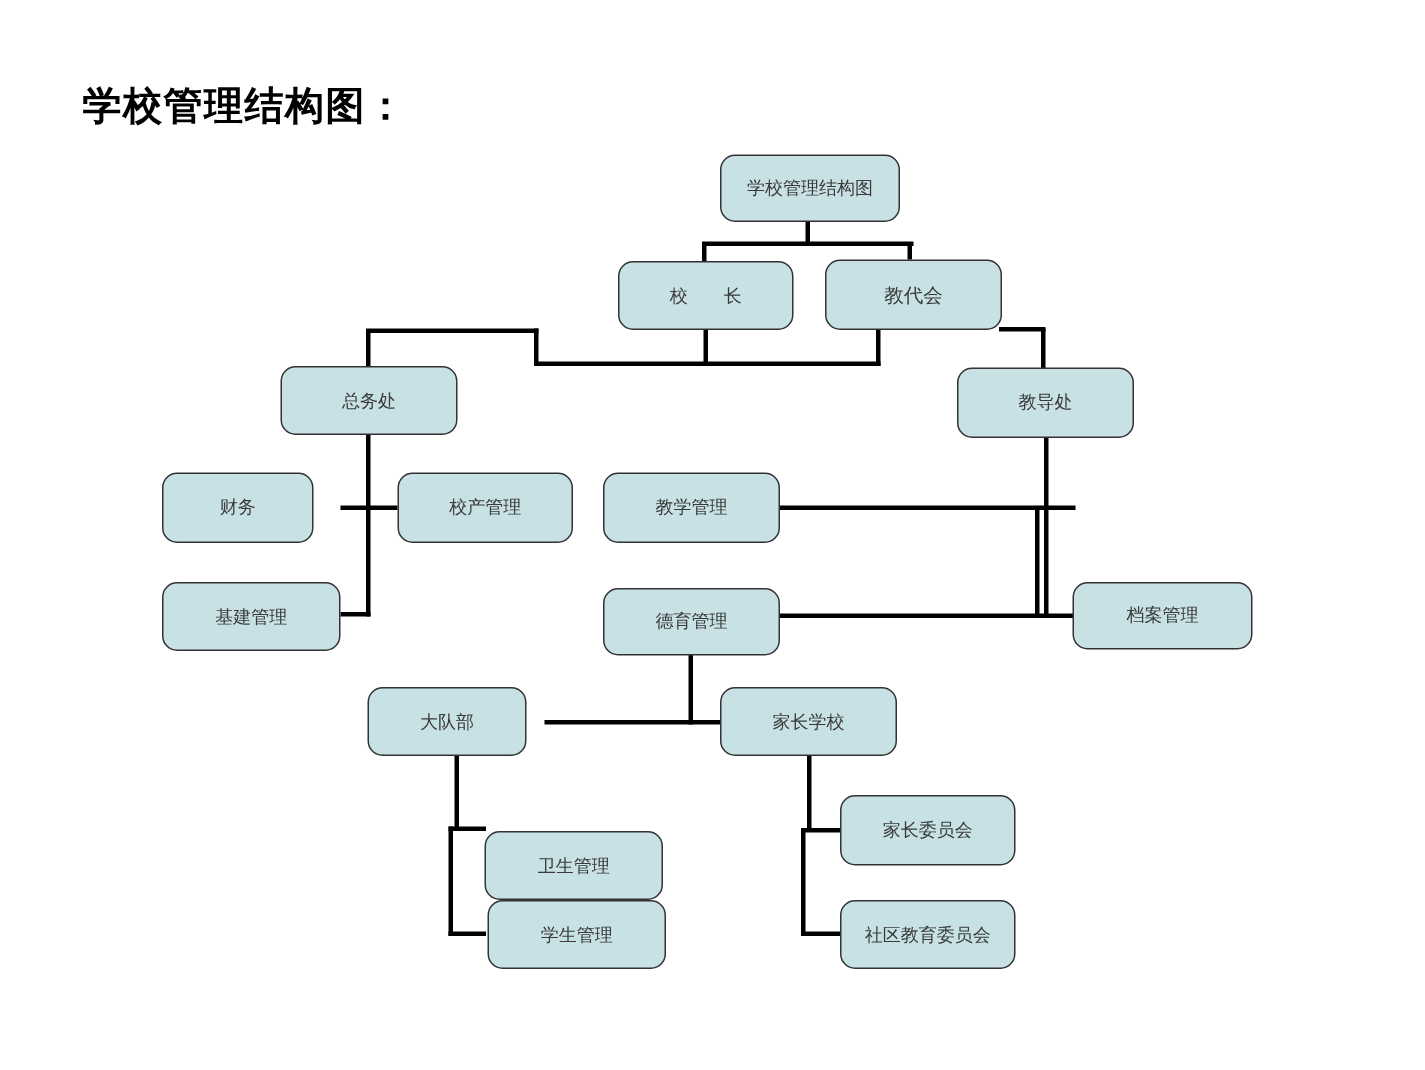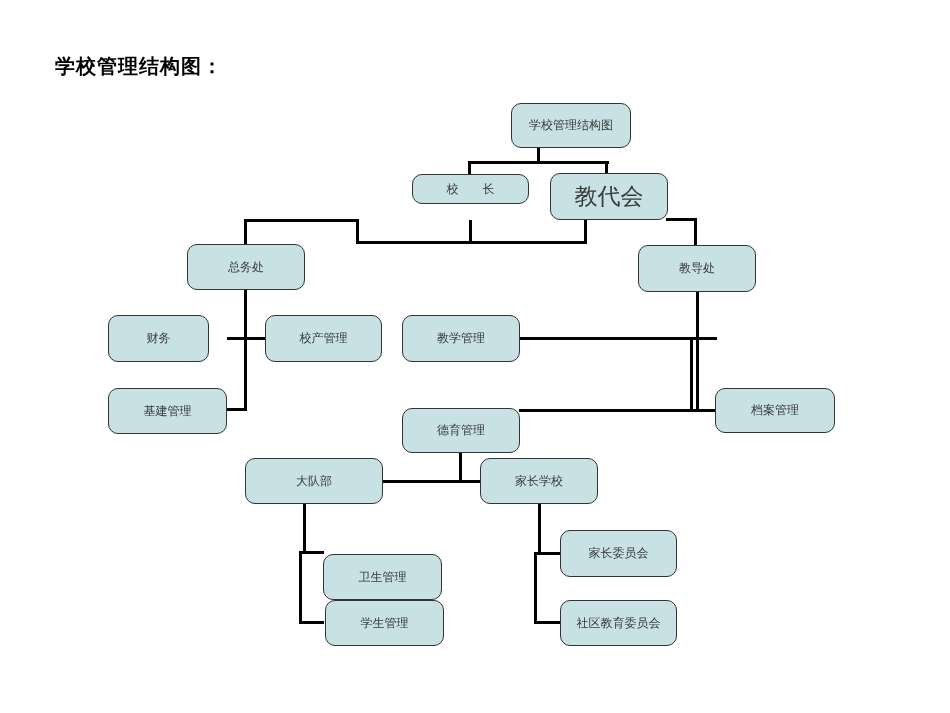--- a/index.html
+++ b/index.html
@@ -10,40 +10,40 @@
     background: #ffffff;
     overflow: hidden;
     font-family: "DejaVu Sans", sans-serif;
   }
   .page-title {
     position: absolute;
     left: 55px;
     top: 53px;
     font-family: "DejaVu Serif", serif;
     font-weight: bold;
-    font-size: 20px;
+    font-size: 26px;
     color: #000000;
     letter-spacing: 1px;
     white-space: nowrap;
   }
   .node {
     position: absolute;
     box-sizing: border-box;
     background: var(--node-fill, #c7e1e5);
     border: 1.5px solid var(--node-border, #333333);
     border-radius: 10px;
     display: flex;
     align-items: center;
     justify-content: center;
     font-size: 12px;
     color: #3a3a3a;
     white-space: nowrap;
     text-align: center;
   }
-  .node.big { font-size: 23px; }
+  .node.big { font-size: 13px; }
   .line {
     position: absolute;
     background: var(--line-color, #000000);
   }
 </style>
 </head>
 <body>
 
 <div class="canvas">
 
@@ -72,31 +72,31 @@
   <div class="line" style="left:363px; top:480px; width:118px; height:3px;"></div>
   <div class="line" style="left:303px; top:504px; width:3px;  height:49px;"></div>
   <div class="line" style="left:299px; top:551px; width:25px; height:3px;"></div>
   <div class="line" style="left:299px; top:551px; width:3px;  height:73px;"></div>
   <div class="line" style="left:299px; top:621px; width:25px; height:3px;"></div>
   <div class="line" style="left:538px; top:504px; width:3px;  height:50px;"></div>
   <div class="line" style="left:534px; top:552px; width:27px; height:3px;"></div>
   <div class="line" style="left:534px; top:552px; width:3px;  height:72px;"></div>
   <div class="line" style="left:534px; top:621px; width:27px; height:3px;"></div>
 
-  <div class="node" style="left:480px; top:103px; width:120px; height:45px;margin-left:31px;">学校管理结构图</div>
-  <div class="node" style="left:412px; top:174px; width:117px; height:30px;">校　　长</div>
+  <div class="node" style="left:480px; top:103px; width:120px; height:45px;">学校管理结构图</div>
+  <div class="node" style="left:412px; top:174px; width:117px; height:46px;">校　　长</div>
   <div class="node big" style="left:550px; top:173px; width:118px; height:47px;">教代会</div>
   <div class="node" style="left:187px; top:244px; width:118px; height:46px;">总务处</div>
   <div class="node" style="left:638px; top:245px; width:118px; height:47px;">教导处</div>
   <div class="node" style="left:108px; top:315px; width:101px; height:47px;">财务</div>
   <div class="node" style="left:265px; top:315px; width:117px; height:47px;text-align:right;">校产管理</div>
   <div class="node" style="left:402px; top:315px; width:118px; height:47px;">教学管理</div>
   <div class="node" style="left:108px; top:388px; width:119px; height:46px;">基建管理</div>
-  <div class="node" style="left:402px; top:408px; width:118px; height:45px;">德育管理</div>
+  <div class="node" style="left:402px; top:392px; width:118px; height:45px;">德育管理</div>
   <div class="node" style="left:715px; top:388px; width:120px; height:45px;">档案管理</div>
-  <div class="node" style="left:245px; top:458px; width:138px; height:46px;">大队部</div>
+  <div class="node" style="left:245px; top:458px; width:106px; height:46px;">大队部</div>
   <div class="node" style="left:480px; top:458px; width:118px; height:46px;">家长学校</div>
   <div class="node" style="left:323px; top:530px; width:119px; height:46px;margin-top:24px;">卫生管理</div>
   <div class="node" style="left:560px; top:530px; width:117px; height:47px;">家长委员会</div>
   <div class="node" style="left:325px; top:600px; width:119px; height:46px;">学生管理</div>
   <div class="node" style="left:560px; top:600px; width:117px; height:46px;">社区教育委员会</div>
 
 </div>
 
 </body></html>

